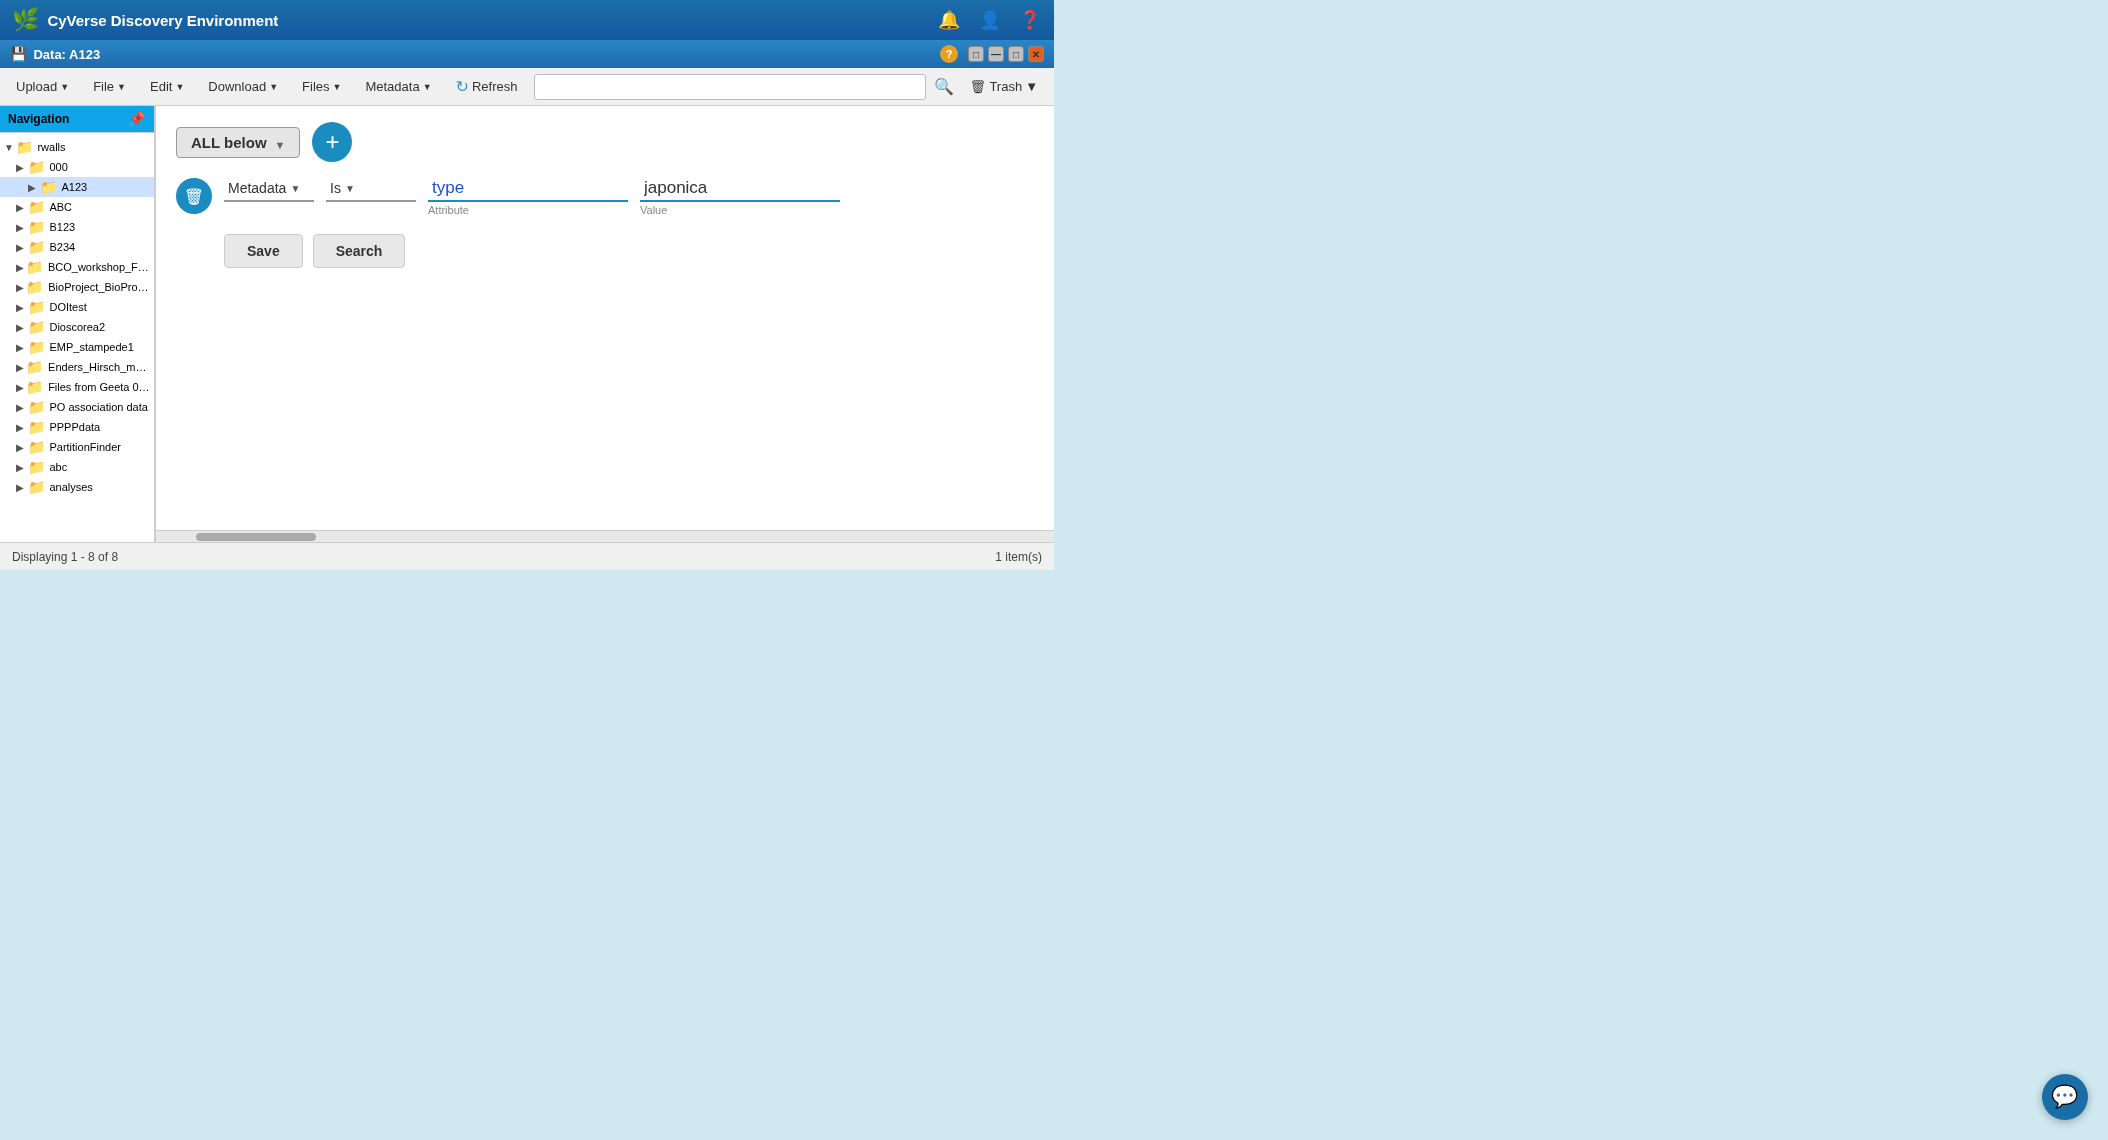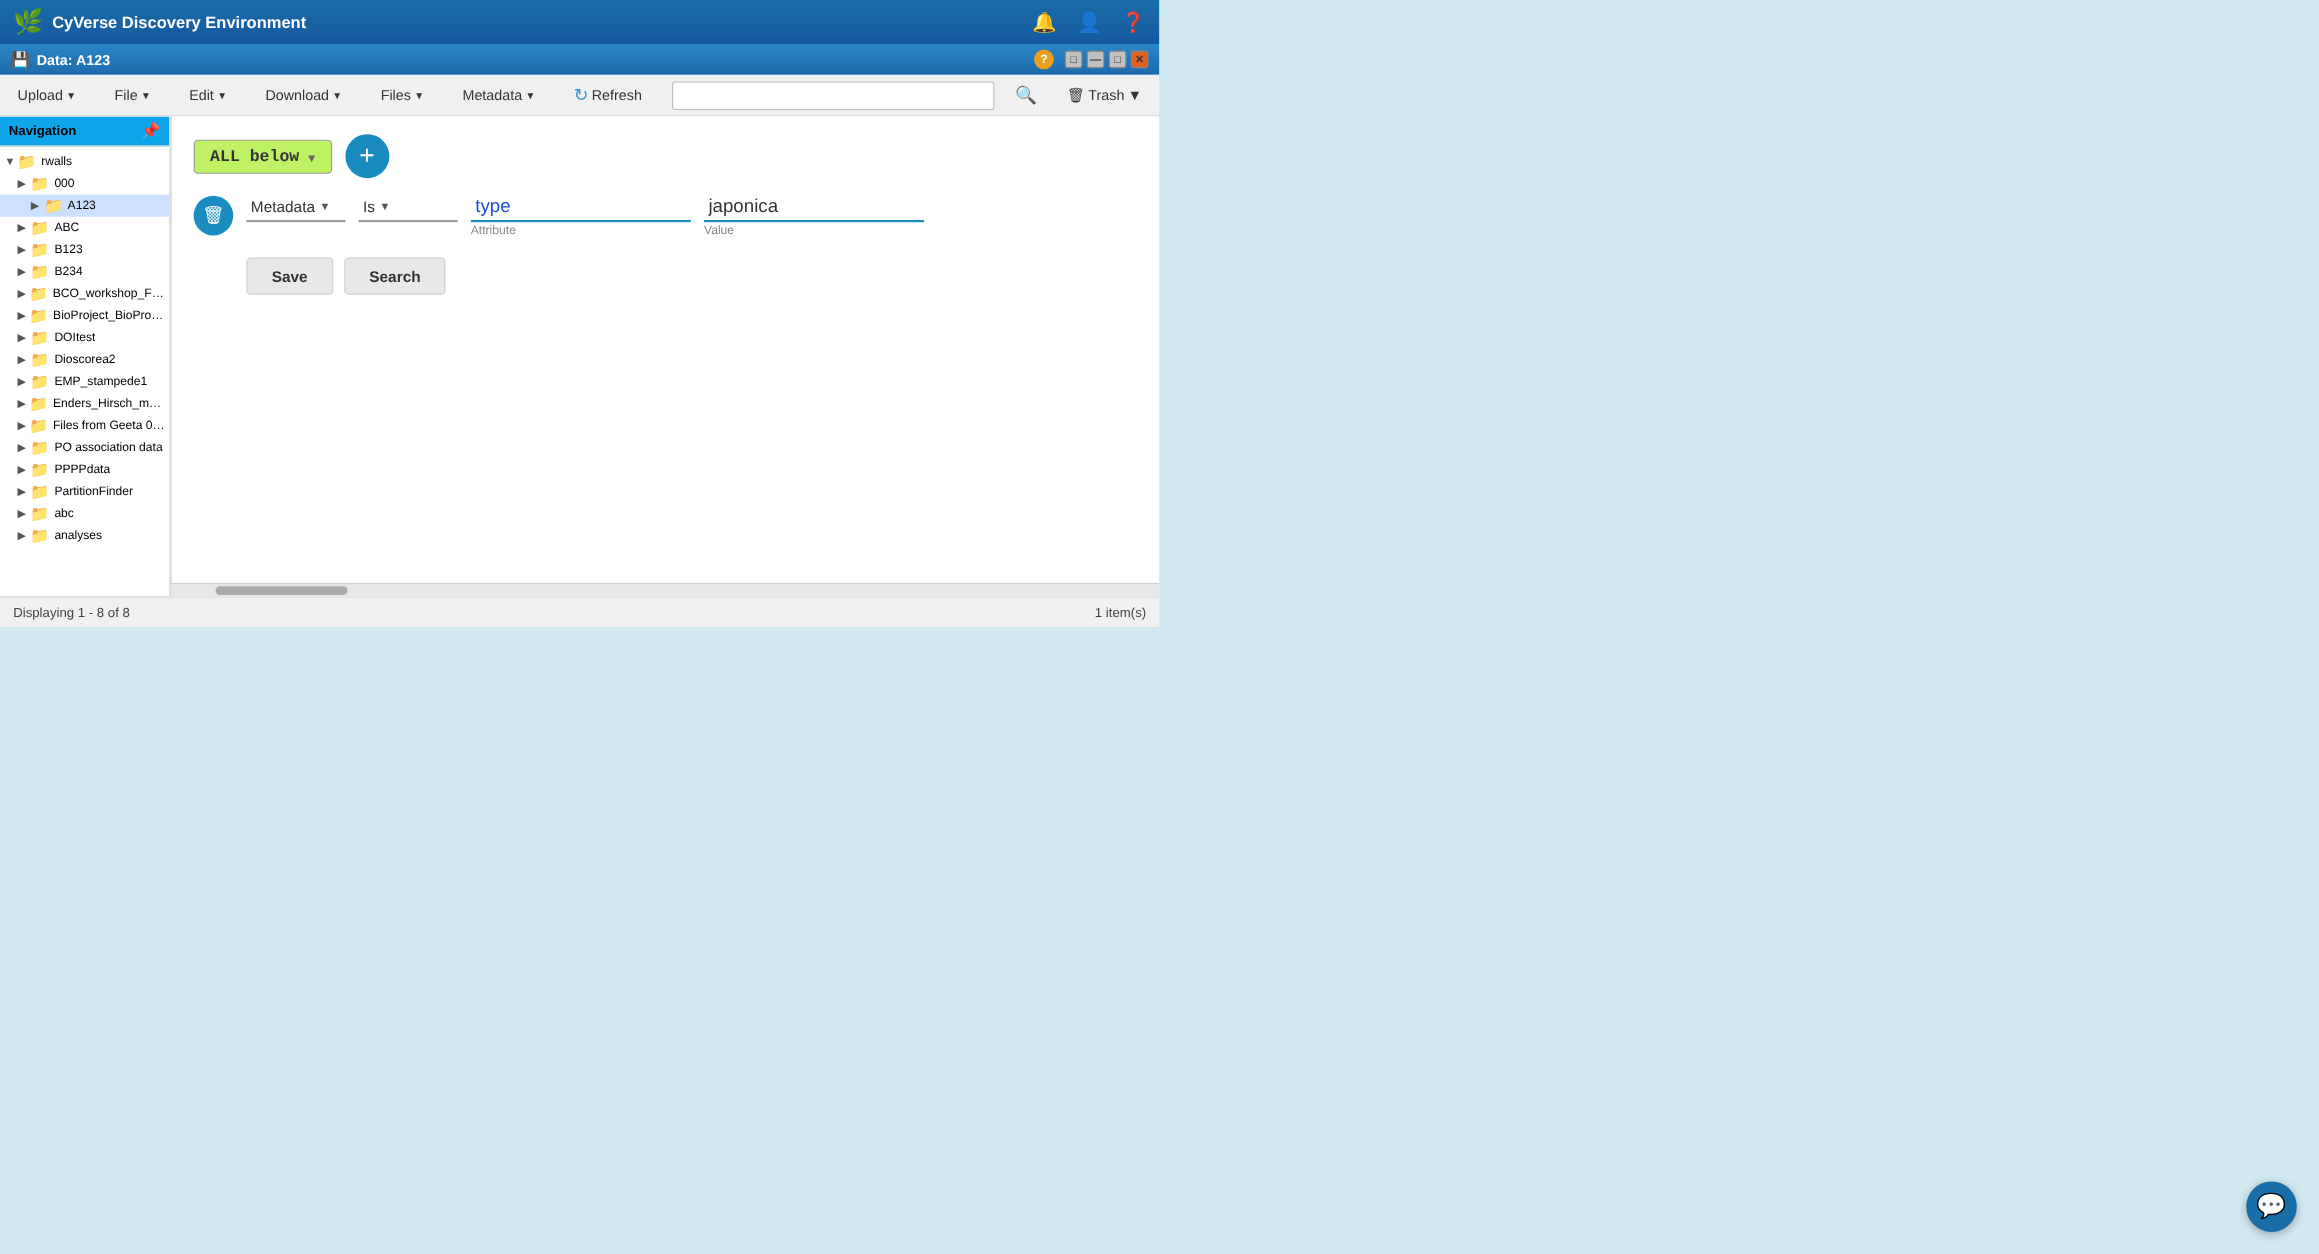--- a/index.html
+++ b/index.html
@@ -40,21 +40,21 @@
     .help-btn { background: #e8a020; border-radius: 50%; width: 18px; height: 18px; display: inline-flex; align-items: center; justify-content: center; font-weight: bold; font-size: 11px; color: white; margin-right: 6px; }
 
     
     .toolbar {
       background: #f0f0f0;
       border-bottom: 1px solid #ccc;
       height: 38px;
       display: flex;
       align-items: center;
       padding: 0 8px;
-      gap: 19px;
+      gap: 8px;
     }
     .toolbar .tb-btn {
       background: transparent;
       border: none;
       padding: 4px 8px;
       font-size: 13px;
       cursor: pointer;
       color: #333;
       display: flex;
       align-items: center;
@@ -193,29 +193,28 @@
     .filter-row-top {
       display: flex;
       align-items: center;
       gap: 12px;
       margin-bottom: 14px;
     }
     .all-below-btn {
       display: flex;
       align-items: flex-end;
       gap: 8px;
-      background: #bef264;
+      background: #e5e5e5;
       border: 1px solid #999;
       border-radius: 4px;
       padding: 6px 14px;
       font-size: 15px;
       font-weight: bold;
       cursor: pointer;
       color: #333;
-      font-family: Liberation Mono, monospace;
     }
     .all-below-btn .arrow { font-size: 11px; color: #666; }
     .add-btn {
       width: 40px; height: 40px;
       background: #1a8cbf;
       border-radius: 50%;
       border: none;
       color: white;
       font-size: 24px;
       cursor: pointer;

